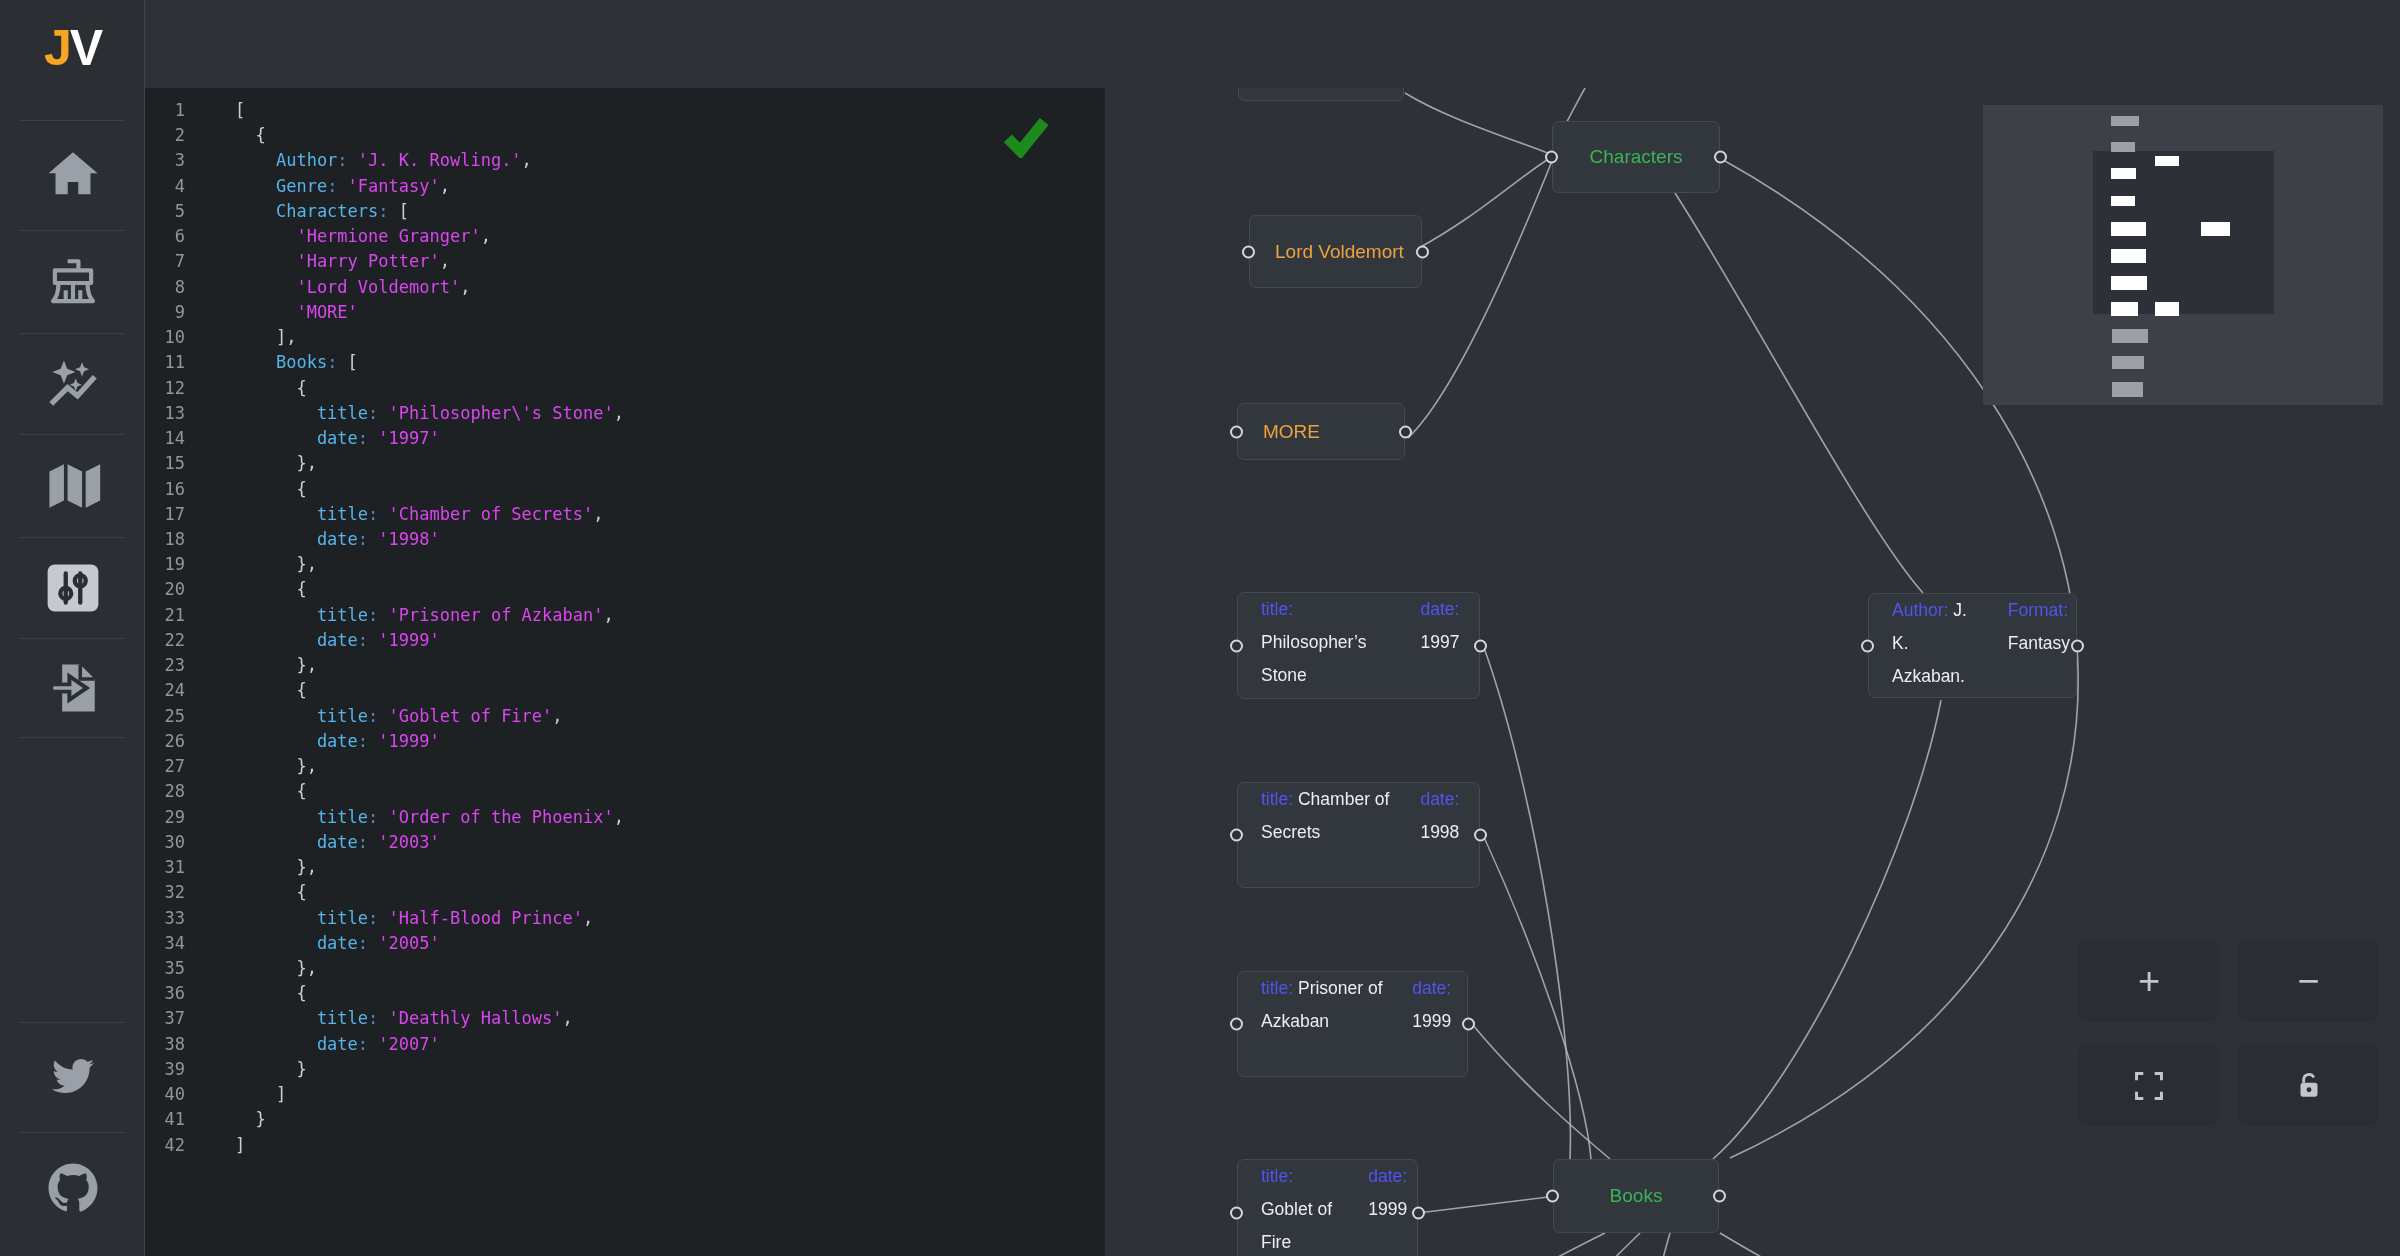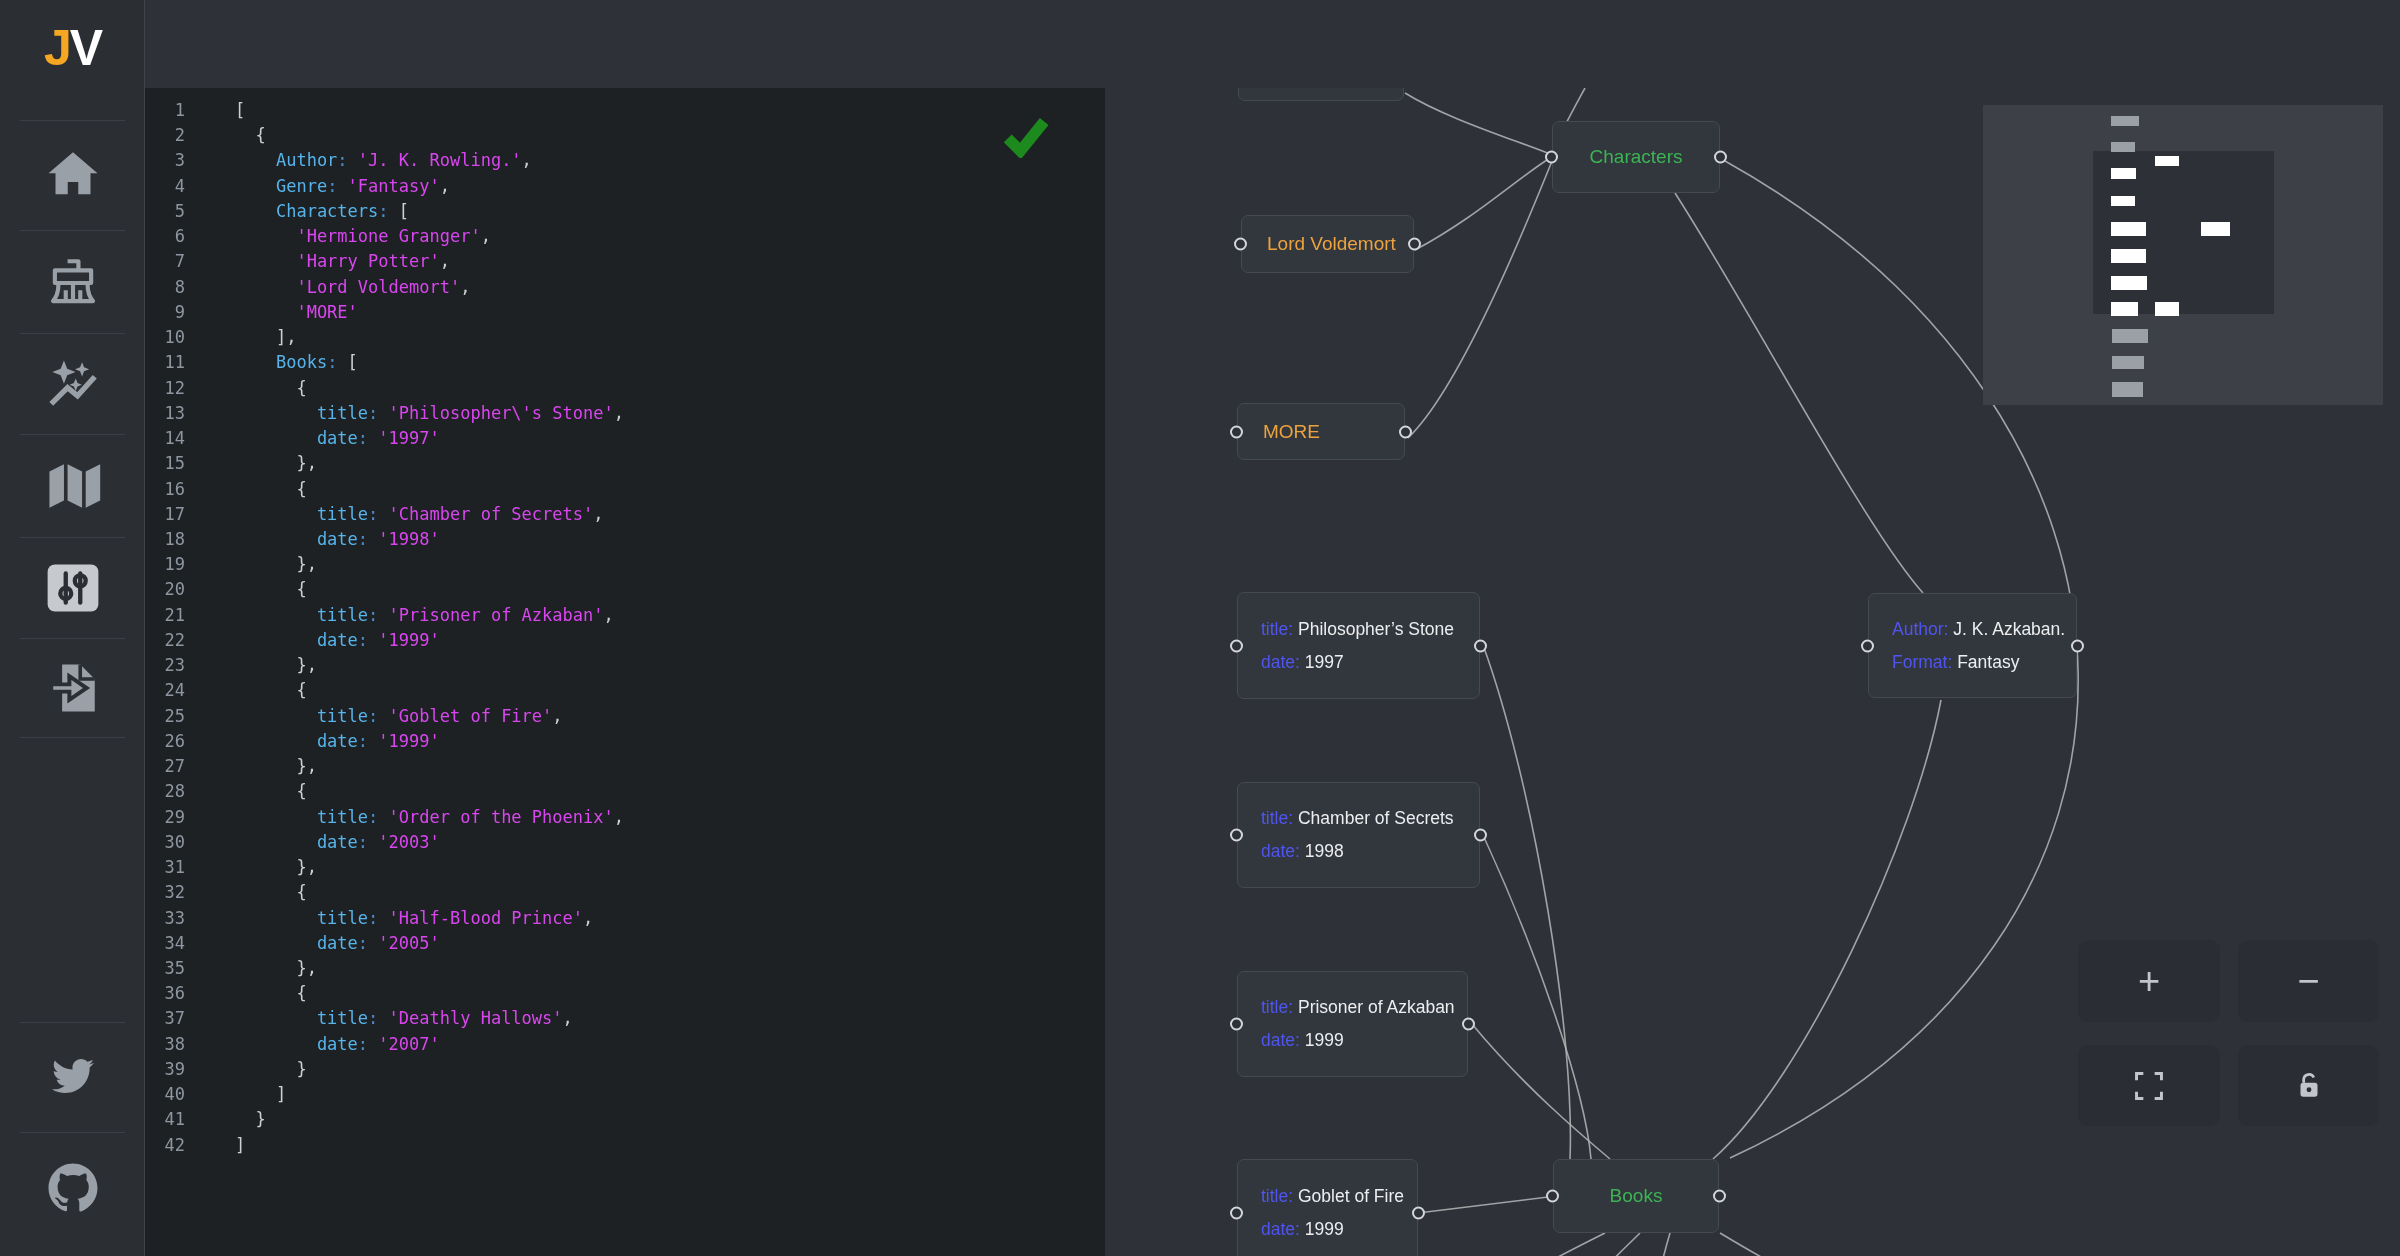--- a/index.html
+++ b/index.html
@@ -49,21 +49,21 @@
   .node { position:absolute; background:#32363d; border:1px solid #454a52;
           border-radius:7px; z-index:2; cursor:grab; }
   .pt { position:absolute; width:13px; height:13px; border-radius:50%;
         background:#2e3137; border:2px solid #d3d6da; top:50%;
         transform:translateY(-50%); z-index:3; }
   .pt.l { left:-8px; } .pt.r { right:-8px; }
   .node.center { display:flex; align-items:center; justify-content:center; }
   .node .lbl-green { color:#3cb454; font-size:19px; }
   .node.leaf { display:flex; align-items:center; }
   .node .lbl-orange { color:#eda33d; font-size:19px; margin-left:25px; }
-  .node.kv { display:flex; flex-direction:column; justify-content:center; }
+  .node.kv { display:flex; flex-direction:row; justify-content:center; }
   .kv .row { margin-left:23px; font-size:17.5px; line-height:33px; color:#eceef0; }
   .kv .key { color:#4f55ee; }
 
   
   .minimap { position:absolute; left:878px; top:17px; width:400px; height:300px;
              background:#3d4046; z-index:5; }
   .mm-view { position:absolute; left:110px; top:46px; width:181px; height:163px;
              background:#2d3036; }
   .mm-mark { position:absolute; }
 
@@ -192,21 +192,21 @@
     </svg>
 
     <div class="node" style="left:133px;top:-12px;width:166px;height:25px"></div>
 
     <div class="node center" style="left:447px;top:33px;width:168px;height:72px">
       <i class="pt l"></i>
       <span class="lbl-green">Characters</span>
       <i class="pt r"></i>
     </div>
 
-    <div class="node leaf" style="left:136px;top:127px;width:173px;height:58px">
+    <div class="node leaf" style="left:144px;top:127px;width:173px;height:73px">
       <i class="pt l"></i>
       <span class="lbl-orange">Lord Voldemort</span>
       <i class="pt r"></i>
     </div>
 
     <div class="node leaf" style="left:132px;top:315px;width:168px;height:57px">
       <i class="pt l"></i>
       <span class="lbl-orange">MORE</span>
       <i class="pt r"></i>
     </div>

